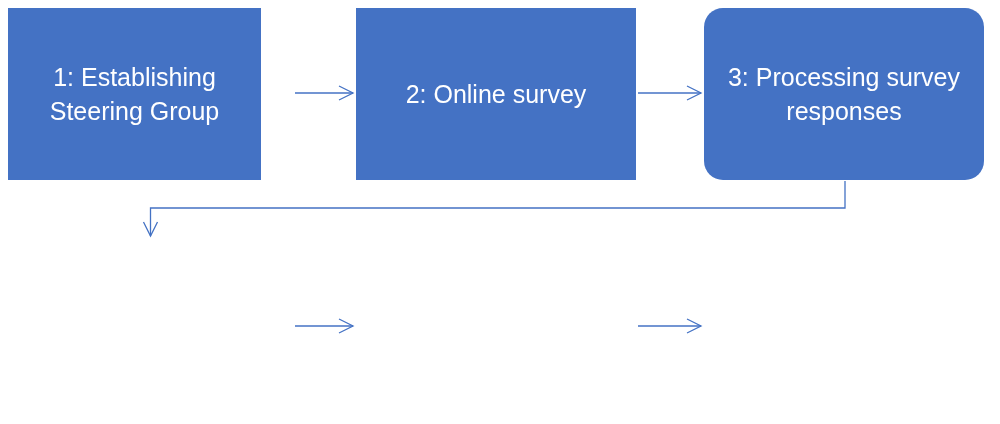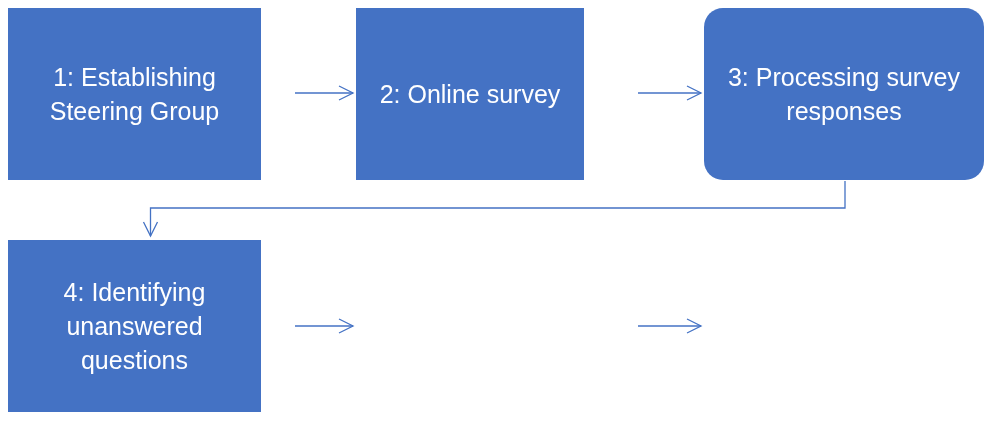--- a/index.html
+++ b/index.html
@@ -30,21 +30,21 @@
   }
   .box-label {
     white-space: pre-line;
     font-size: 25px;
     line-height: 1.36;
     font-weight: 400;
   }
   .r1 { top: 8px; }
   .r2 { top: 240px; }
   .c1 { left: 8px;   width: 253px; }
-  .c2 { left: 356px; width: 228px; }
+  .c2 { left: 356px; width: 280px; }
   .c3 { left: 704px; width: 280px; border-radius: 19px; }
   .connector-layer {
     position: absolute;
     inset: 0;
     width: 1000px;
     height: 424px;
     pointer-events: none;
   }
   .connector {
     fill: none;
@@ -79,19 +79,14 @@
     <span class="box-label">1: Establishing
 Steering Group</span>
   </div>
   <div class="step-box r1 c2">
     <span class="box-label">2: Online survey</span>
   </div>
   <div class="step-box r1 c3">
     <span class="box-label">3: Processing survey
 responses</span>
   </div>
-  <div class="step-box r2 c1">
-    <span class="box-label">4: Identifying
-unanswered
-questions</span>
-  </div>
 
 </div>
 
 </body></html>

